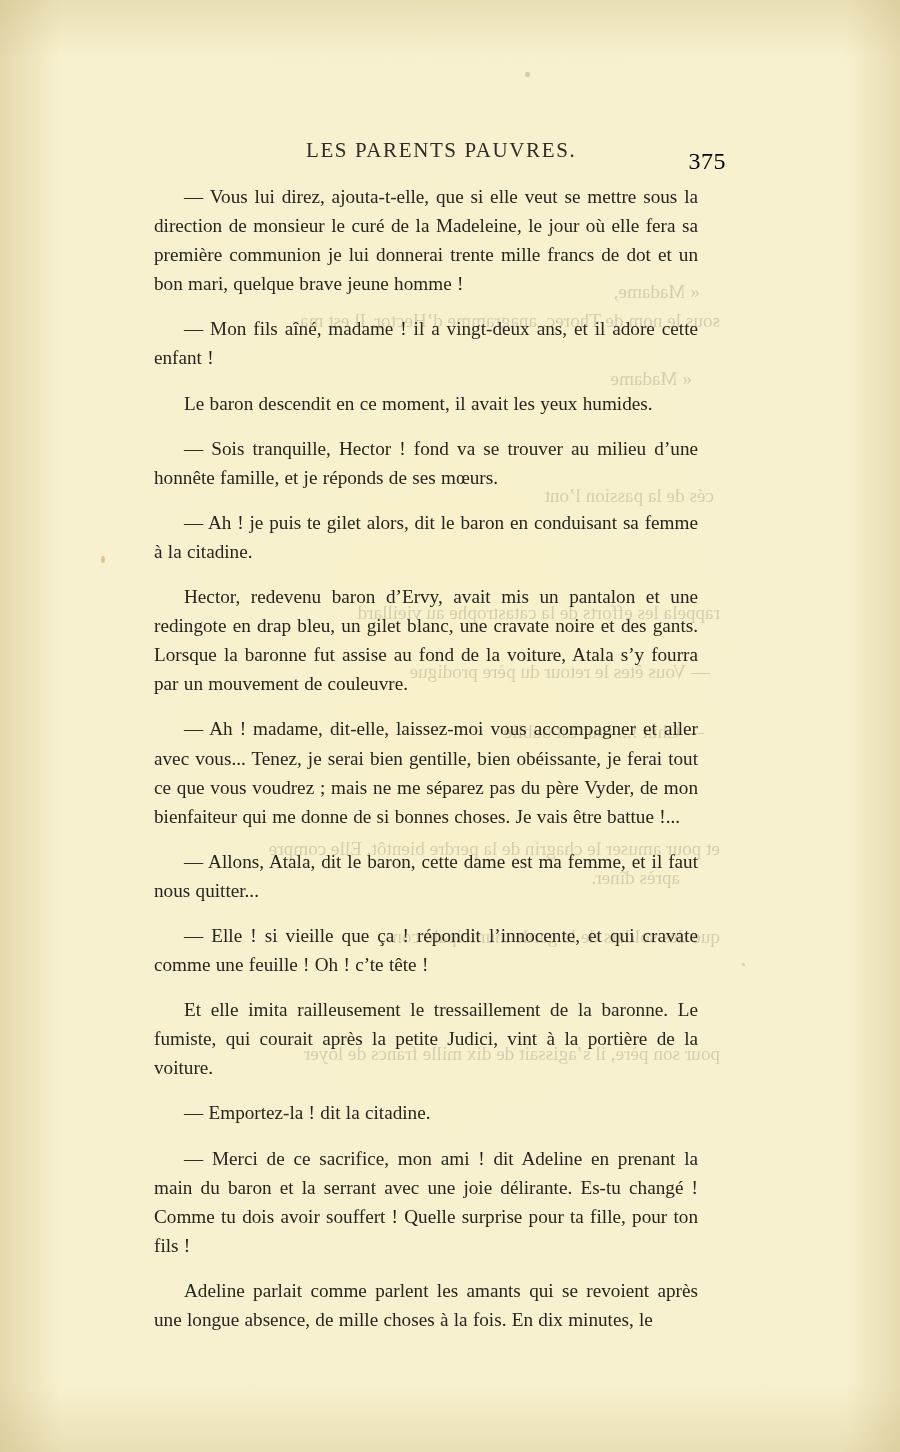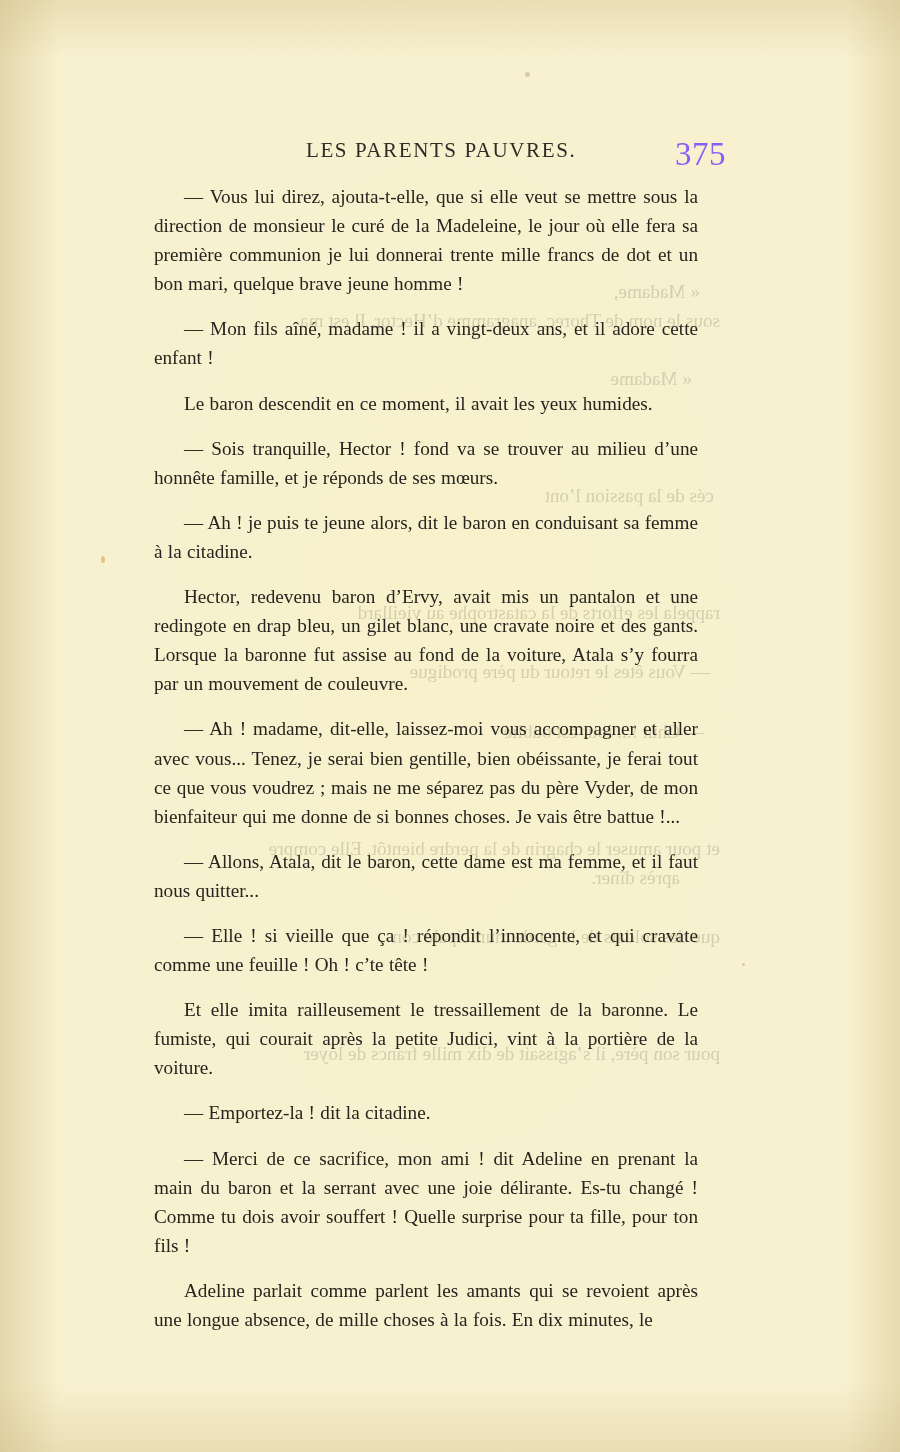--- a/index.html
+++ b/index.html
@@ -52,23 +52,23 @@
     font-size: 21px;
     letter-spacing: 1.6px;
     color: #2e2c26;
     font-variant: small-caps;
     text-transform: uppercase;
     white-space: nowrap;
   }
   .folio {
     position: absolute;
     right: -12px;
-    top: 4px;
-    font-size: 33px;
-    color: #8b5cf6;
+    top: 16px;
+    font-size: 24px;
+    color: #000000;
     letter-spacing: 0.5px;
   }
   p {
     margin: 16px;
     font-size: 19.2px;
     line-height: 29.1px;
     color: #26241e;
     text-align: justify;
     text-justify: inter-word;
     word-spacing: 0.5px;
@@ -126,21 +126,21 @@
 
     <div class="header-row">
       <div class="running-head">Les parents pauvres.</div>
       <div class="folio">375</div>
     </div>
 
     <p class="indent">— Vous lui direz, ajouta-t-elle, que si elle veut se mettre sous la direction de monsieur le curé de la Madeleine, le jour où elle fera sa première communion je lui donnerai trente mille francs de dot et un bon mari, quelque brave jeune homme !</p>
     <p class="indent">— Mon fils aîné, madame ! il a vingt-deux ans, et il adore cette enfant !</p>
     <p class="indent">Le baron descendit en ce moment, il avait les yeux humides.</p>
     <p class="indent">— Sois tranquille, Hector ! fond va se trouver au milieu d’une honnête famille, et je réponds de ses mœurs.</p>
-    <p class="indent">— Ah ! je puis te jeune alors, dit le baron en conduisant sa femme à la citadine.</p>
+    <p class="indent">— Ah ! je puis te gilet alors, dit le baron en conduisant sa femme à la citadine.</p>
     <p class="indent">Hector, redevenu baron d’Ervy, avait mis un pantalon et une redingote en drap bleu, un gilet blanc, une cravate noire et des gants. Lorsque la baronne fut assise au fond de la voiture, Atala s’y fourra par un mouvement de couleuvre.</p>
     <p class="indent">— Ah ! madame, dit-elle, laissez-moi vous accompagner et aller avec vous... Tenez, je serai bien gentille, bien obéissante, je ferai tout ce que vous voudrez ; mais ne me séparez pas du père Vyder, de mon bienfaiteur qui me donne de si bonnes choses. Je vais être battue !...</p>
     <p class="indent">— Allons, Atala, dit le baron, cette dame est ma femme, et il faut nous quitter...</p>
     <p class="indent">— Elle ! si vieille que ça ! répondit l’innocente, et qui cravate comme une feuille ! Oh ! c’te tête !</p>
     <p class="indent">Et elle imita railleusement le tressaillement de la baronne. Le fumiste, qui courait après la petite Judici, vint à la portière de la voiture.</p>
     <p class="indent">— Emportez-la ! dit la citadine.</p>
     <p class="indent">— Merci de ce sacrifice, mon ami ! dit Adeline en prenant la main du baron et la serrant avec une joie délirante. Es-tu changé ! Comme tu dois avoir souffert ! Quelle surprise pour ta fille, pour ton fils !</p>
     <p class="indent">Adeline parlait comme parlent les amants qui se revoient après une longue absence, de mille choses à la fois. En dix minutes, le</p>
 
   </div>

